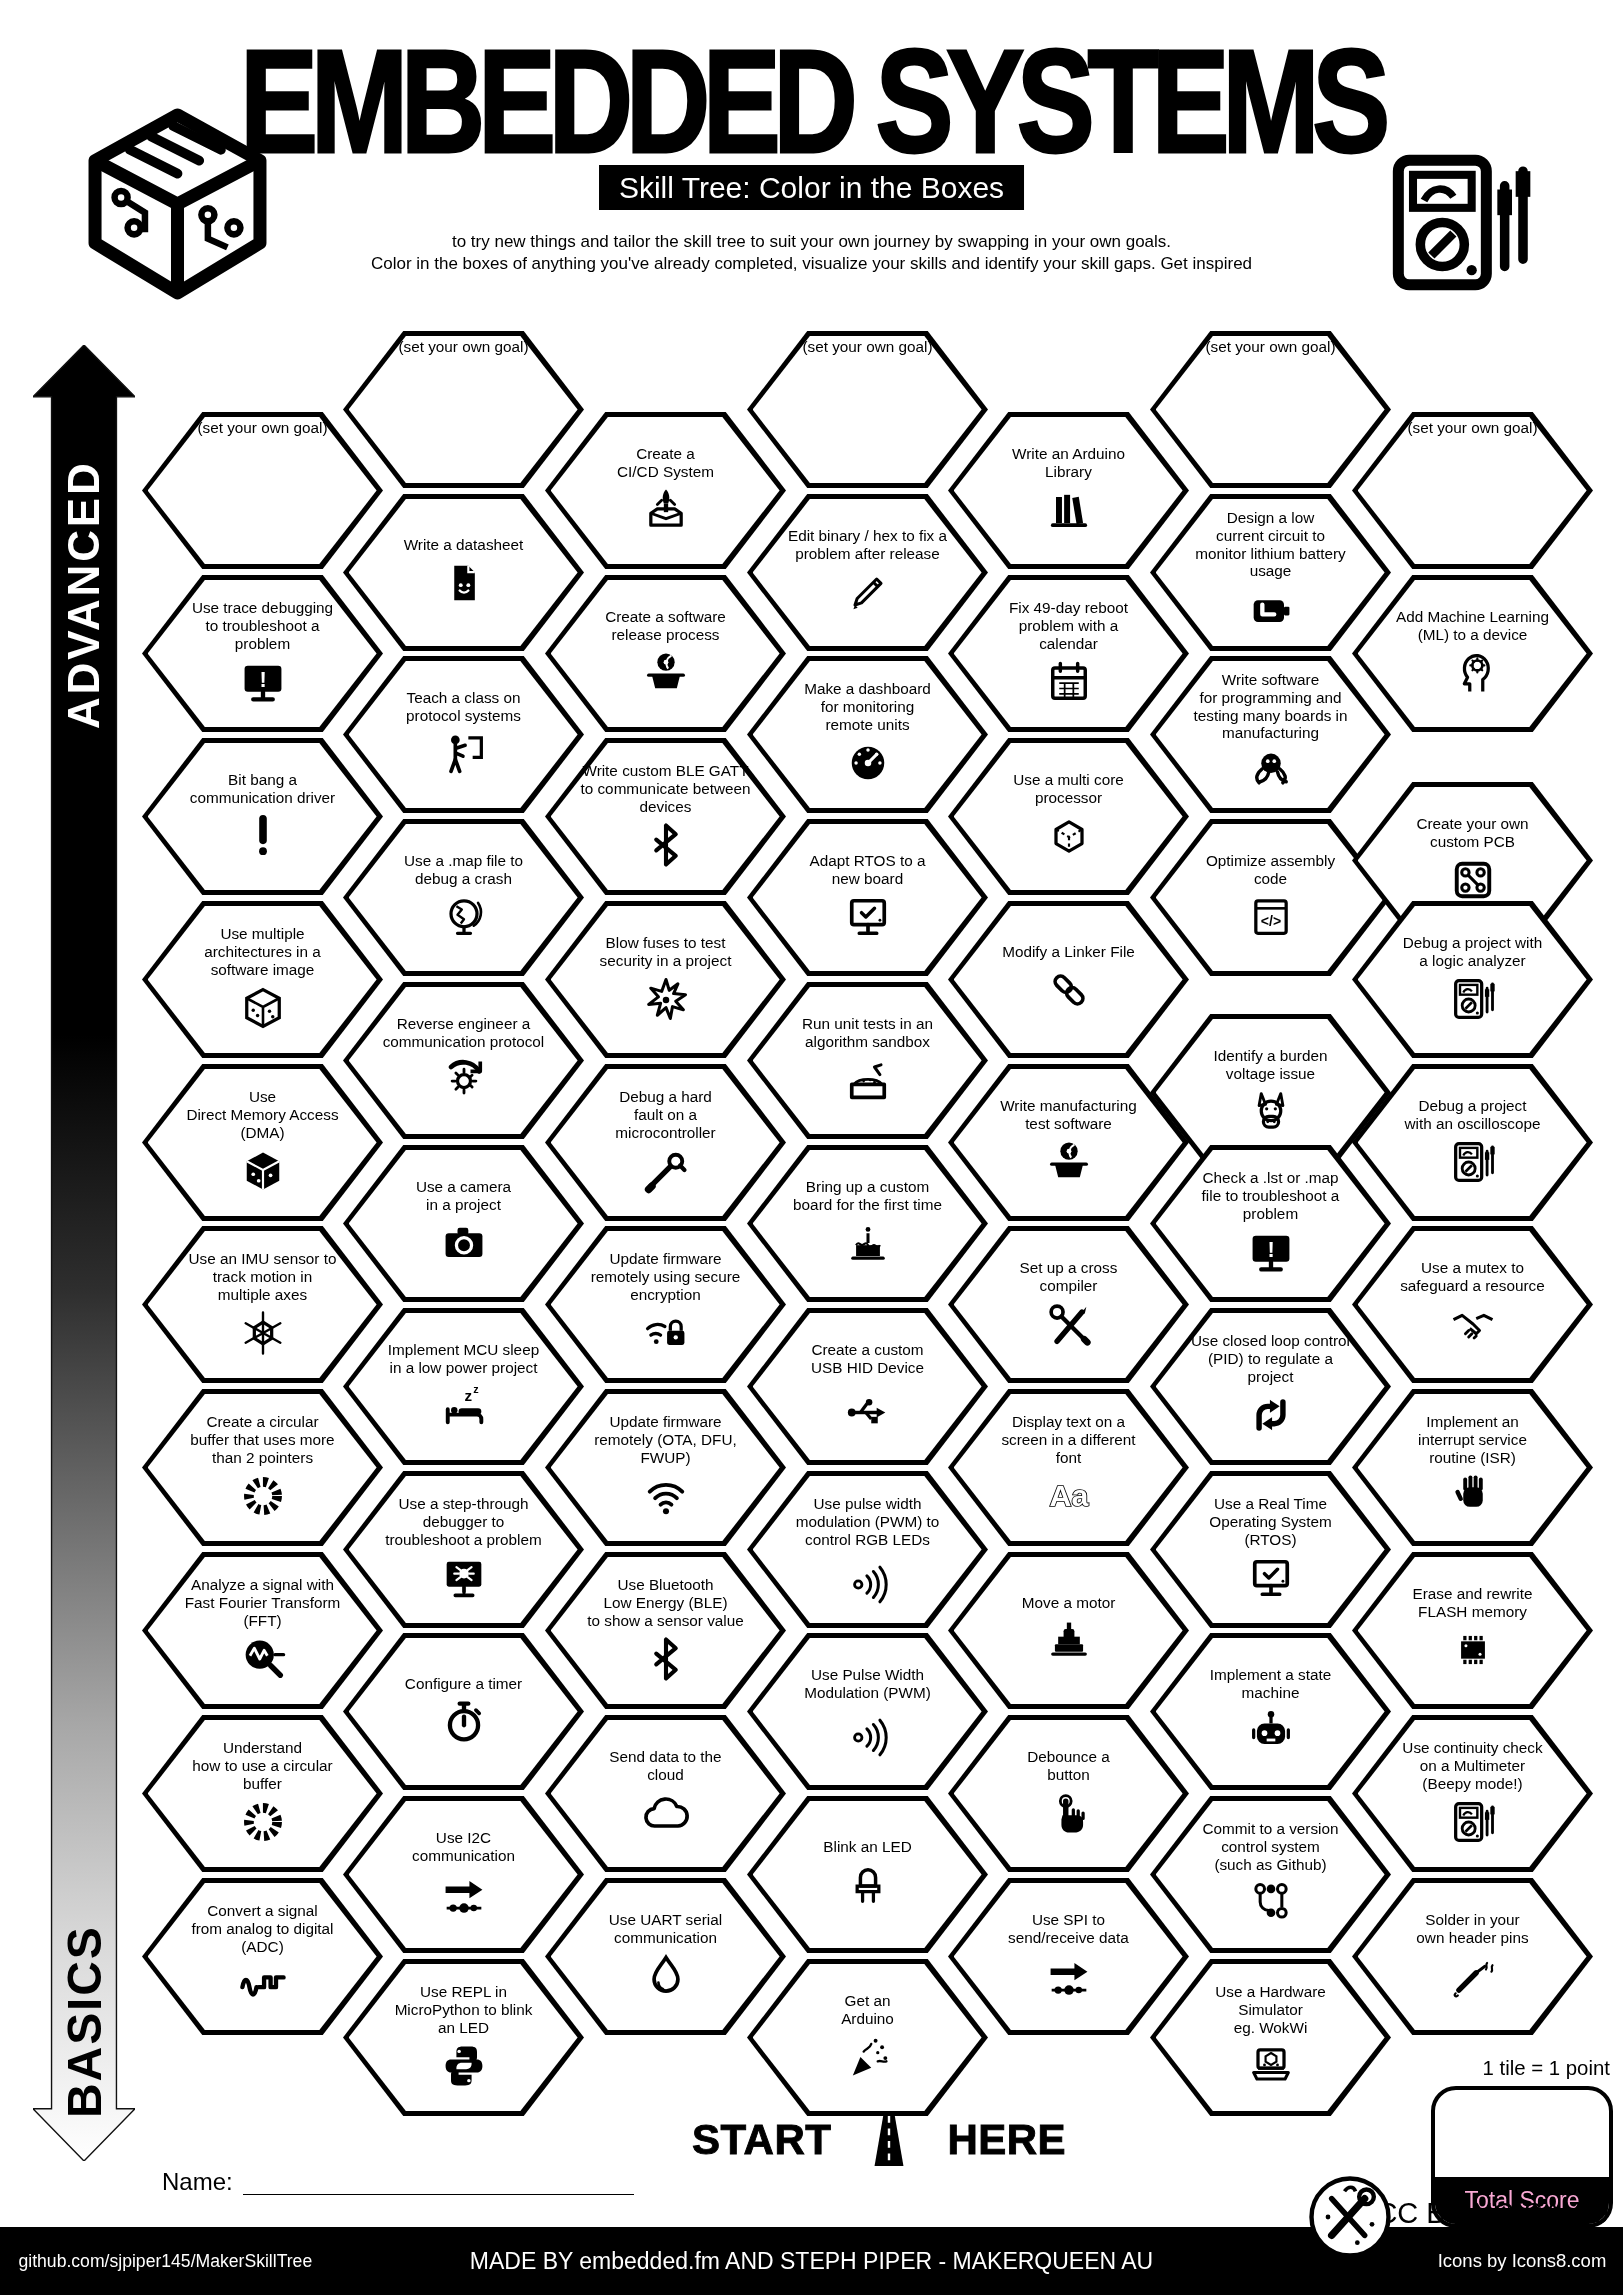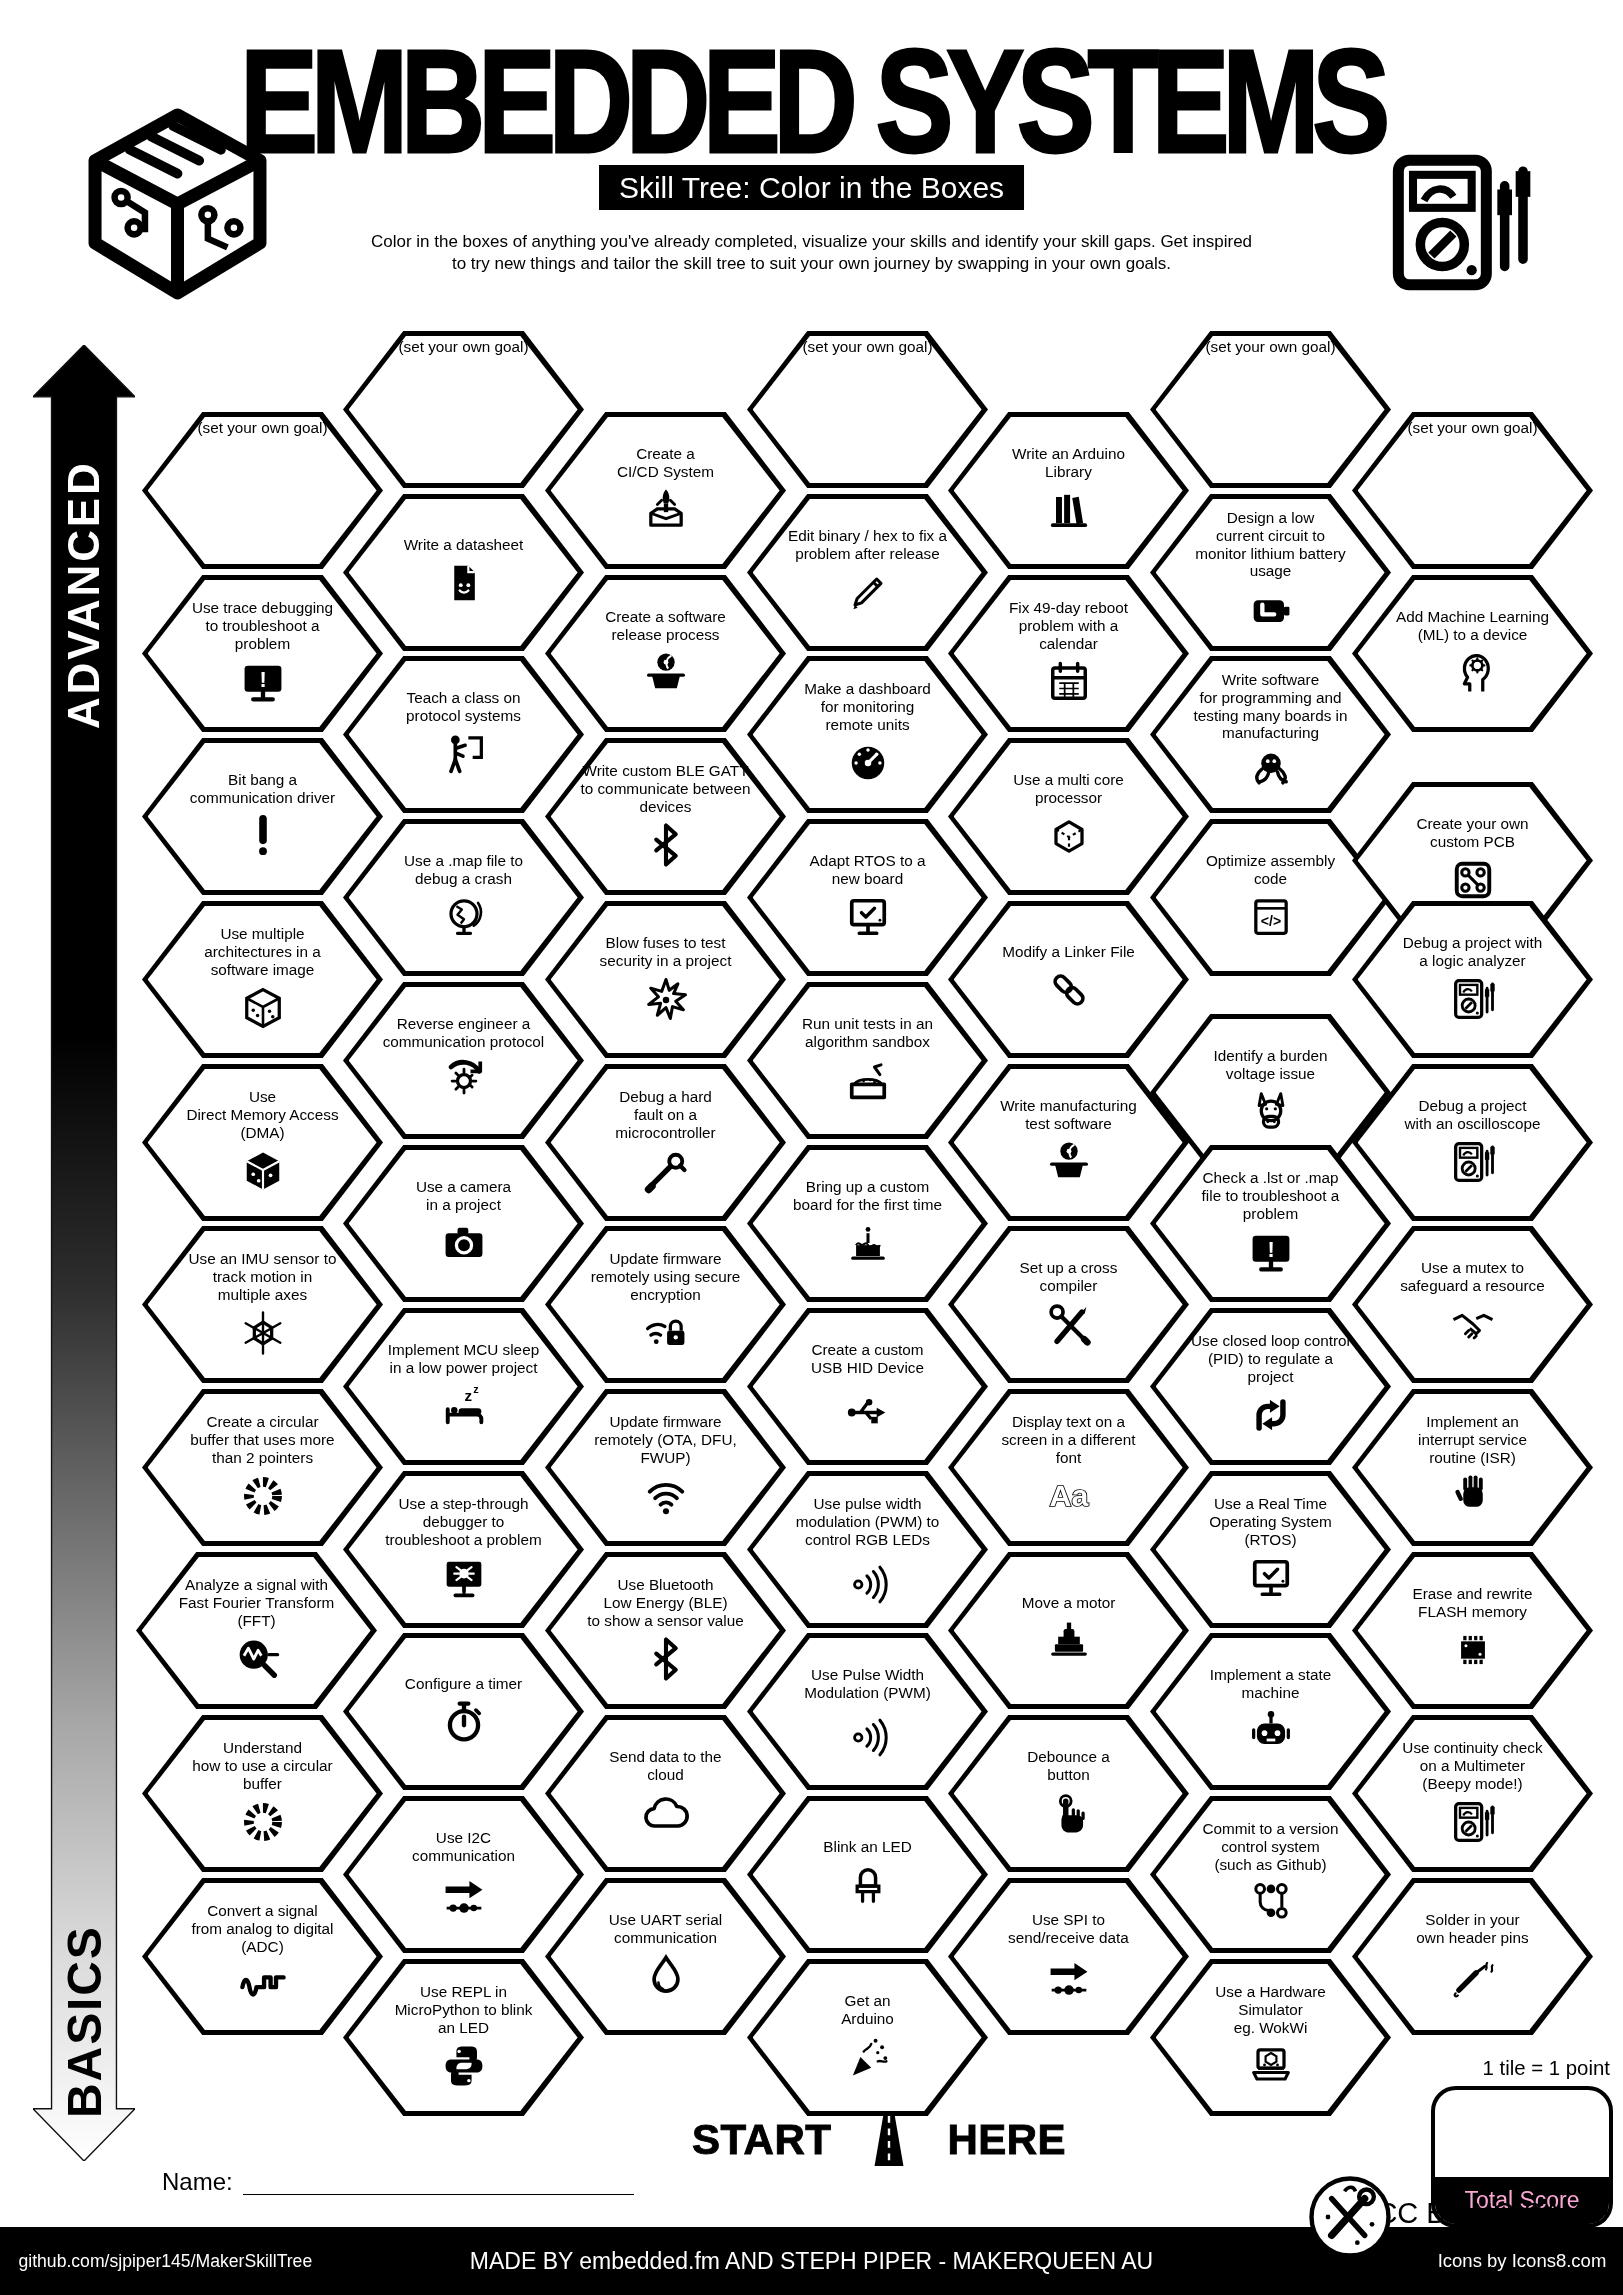--- a/index.html
+++ b/index.html
@@ -48,22 +48,22 @@
             text-align:center;font-size:23px;}
   .f-right{position:absolute;right:16.7px;top:50%;transform:translateY(-50%);font-size:18.5px;}
   svg text{font-family:"Liberation Sans", sans-serif;}
 </style>
 </head>
 <body>
 
 <div class="title">EMBEDDED SYSTEMS</div>
 <div class="subtitle">Skill Tree: Color in the Boxes</div>
 <div class="desc">
+  <div>to try new things and tailor the skill tree to suit your own journey by swapping in your own goals.</div>
   <div>Color in the boxes of anything you've already completed, visualize your skills and identify your skill gaps.  Get inspired</div>
-  <div>to try new things and tailor the skill tree to suit your own journey by swapping in your own goals.</div>
 </div>
 
 <svg class="logo" style="left:69px;top:95px;width:217px;height:231px" viewBox="0 0 100 100">
   <path d="M50 6 88 27V65L50 88 12 65V27Z" fill="none" stroke="#000" stroke-width="6" stroke-linejoin="round"></path>
   <path d="M12 27l38 20 38-20M50 47v41" fill="none" stroke="#000" stroke-width="6" stroke-linejoin="round"></path>
   <path d="M28 22l22 11M38 16l22 11M48 11l22 11" fill="none" stroke="#000" stroke-width="4.5" stroke-linecap="round"></path>
   <circle cx="24" cy="44" r="3" fill="none" stroke="#000" stroke-width="3"></circle>
   <circle cx="30" cy="58" r="3" fill="none" stroke="#000" stroke-width="3"></circle>
   <path d="M27 46l8 5v9" fill="none" stroke="#000" stroke-width="3"></path>
   <circle cx="64" cy="52" r="3" fill="none" stroke="#000" stroke-width="3"></circle>
@@ -197,21 +197,21 @@
         <div class="label">Create a circular
 buffer that uses more
 than 2 pointers</div>
         <div class="icon">
           <svg viewBox="0 0 48 48">
             <circle cx="24" cy="24" r="13" fill="none" stroke="#000" stroke-width="9" stroke-dasharray="4.2 3.4"></circle>
           </svg>
         </div>
       </div>
     </div>
-    <div class="hex" style="left: 136px; top: 1552px;">
+    <div class="hex" style="left: 142px; top: 1552px;">
       <div class="shape"></div>
       <div class="inner"></div>
       <div class="content">
         <div class="label">Analyze a signal with
 Fast Fourier Transform
 (FFT)</div>
         <div class="icon">
           <svg viewBox="0 0 48 48">
             <circle cx="21" cy="20" r="13" fill="#000"></circle>
             <path d="M12 21l4-7 5 10 4-8 3 5" stroke="#fff" stroke-width="2.6" fill="none" stroke-linejoin="round"></path>

